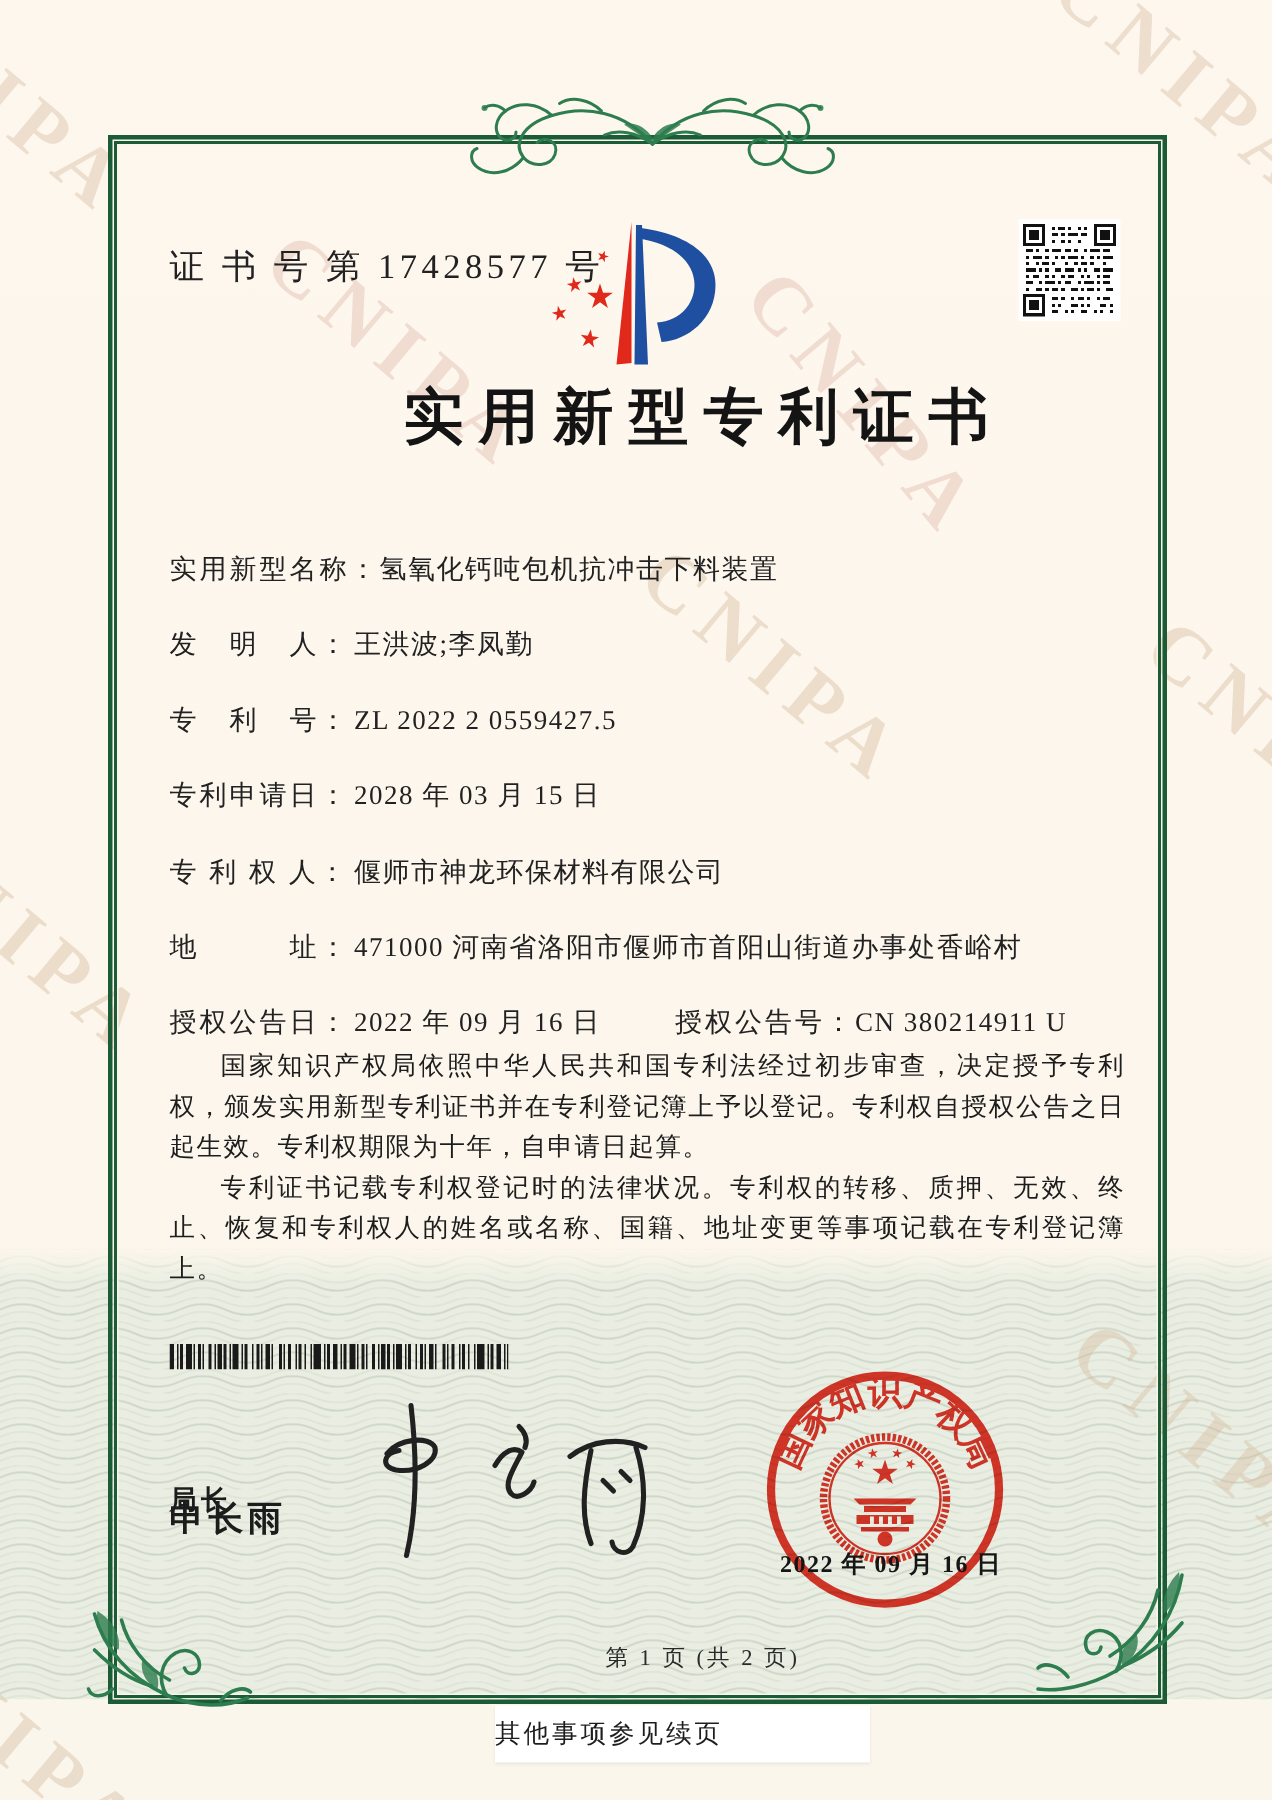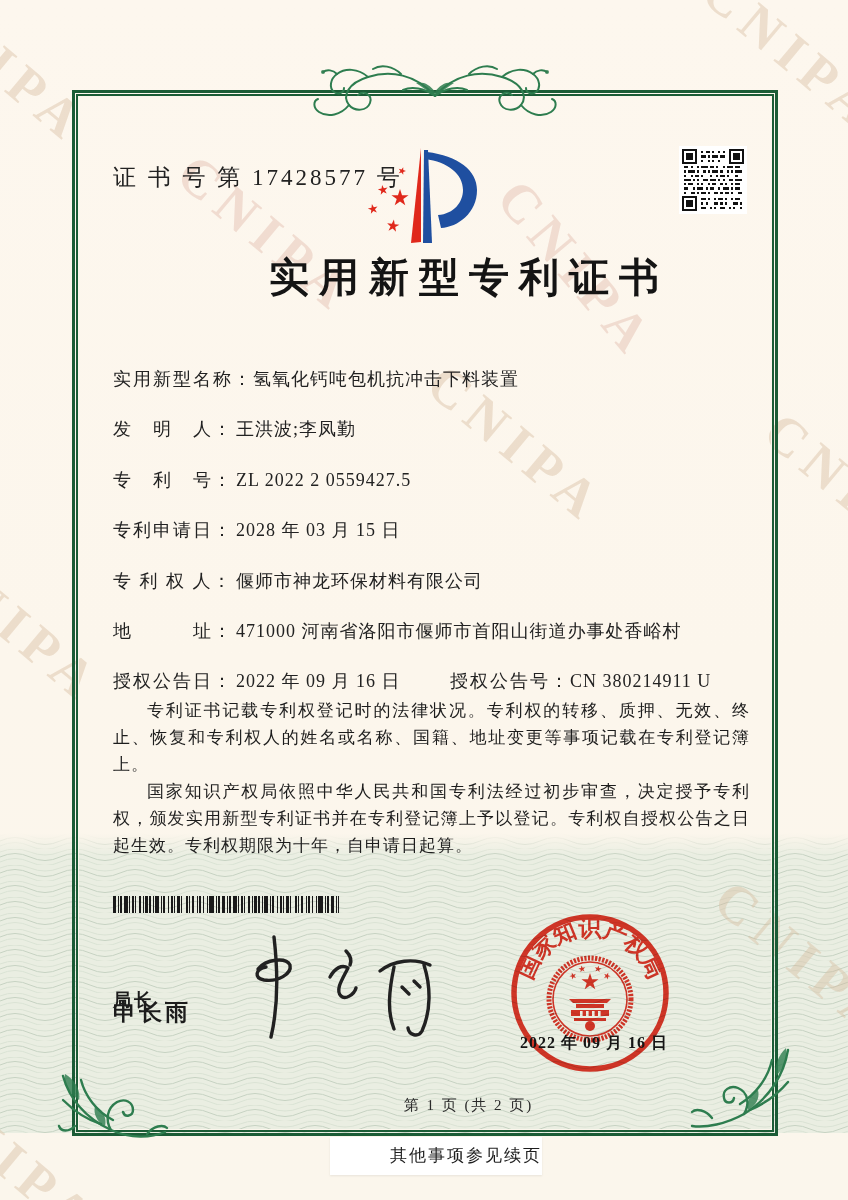--- a/index.html
+++ b/index.html
@@ -50,22 +50,22 @@
   .sig-title{position:absolute; left:113px; top:960px; font-family:"Liberation Sans",sans-serif;
     font-weight:600; font-size:18px; letter-spacing:3px; z-index:5; color:#1c1c1c;margin-top:28px;}
   .sig-name{position:absolute; left:113px; top:997px; font-family:"Liberation Sans",sans-serif;
     font-weight:600; font-size:23px; letter-spacing:3px; z-index:5; color:#1c1c1c;}
   .signature{position:absolute; left:242px; top:931px; z-index:6;}
   .seal{position:absolute; left:504px; top:907px; z-index:6; opacity:.93; mix-blend-mode:multiply;}
   .seal-date{position:absolute; left:508px; top:1033px; width:172px; text-align:center; z-index:7;
     font-size:16px; font-weight:600; letter-spacing:1px; color:#151515;}
   .page-num{position:absolute; left:72px; top:1096px; width:793px; text-align:center;
     font-size:15px; letter-spacing:2px; z-index:5; color:#2a2a2a;}
-  .note-box{position:absolute; left:330px; top:1137px; width:212px; height:38px; z-index:5;
-    background:#fff; box-shadow:0 1px 2px rgba(0,0,0,0.08); text-align:right; line-height:38px;
+  .note-box{position:absolute; left:330px; top:1137px; width:250px; height:38px; z-index:5;
+    background:#fff; box-shadow:0 1px 2px rgba(0,0,0,0.08); text-align:left; line-height:38px;
     font-size:17px; letter-spacing:2px; color:#1d1d1d;}
 </style>
 </head>
 <body>
 
 <div class="page">
 
   <svg class="wave-band" width="848" height="300" viewBox="0 0 848 300">
     <defs>
       <pattern id="waves" width="120" height="16" patternUnits="userSpaceOnUse">
@@ -221,22 +221,22 @@
     <span class="flabel">地　　　址：</span><span class="fvalue">471000  河南省洛阳市偃师市首阳山街道办事处香峪村</span>
   </div>
   <div class="frow" style="top:656px">
     <span class="flabel">授权公告日：</span><span class="fvalue">2022 年 09 月 16 日</span>
     <span class="fcol2">
       <span class="flabel" style="min-width:0">授权公告号：</span><span class="fvalue">CN 380214911 U</span>
     </span>
   </div>
 
   <div class="body-text">
+    <p>国家知识产权局依照中华人民共和国专利法经过初步审查，决定授予专利权，颁发实用新型专利证书并在专利登记簿上予以登记。专利权自授权公告之日起生效。专利权期限为十年，自申请日起算。</p>
     <p>专利证书记载专利权登记时的法律状况。专利权的转移、质押、无效、终止、恢复和专利权人的姓名或名称、国籍、地址变更等事项记载在专利登记簿上。</p>
-    <p>国家知识产权局依照中华人民共和国专利法经过初步审查，决定授予专利权，颁发实用新型专利证书并在专利登记簿上予以登记。专利权自授权公告之日起生效。专利权期限为十年，自申请日起算。</p>
   </div>
 
   <svg class="barcode" width="226" height="17" viewBox="0 0 226 17">
     <line x1="0" y1="8.5" x2="226" y2="8.5" stroke="#1a1a1a" stroke-width="17" stroke-dasharray="3 2 1 1 2 2 4 1 1 2 2 1 1 3 2 2 1 1 3 1 2 2 1 1 4 2 1 1 2 3 1 2 2 1 1 2 3 1 1 4 2 1 1 2 2 3 1 1 2 2 1 3 1 1 5 2 1 1 2 2"></line>
   </svg>
 
   <div class="sig-title">局长</div>
   <div class="sig-name">申长雨</div>
 
   <svg class="signature" width="210" height="115" viewBox="0 0 210 115">

